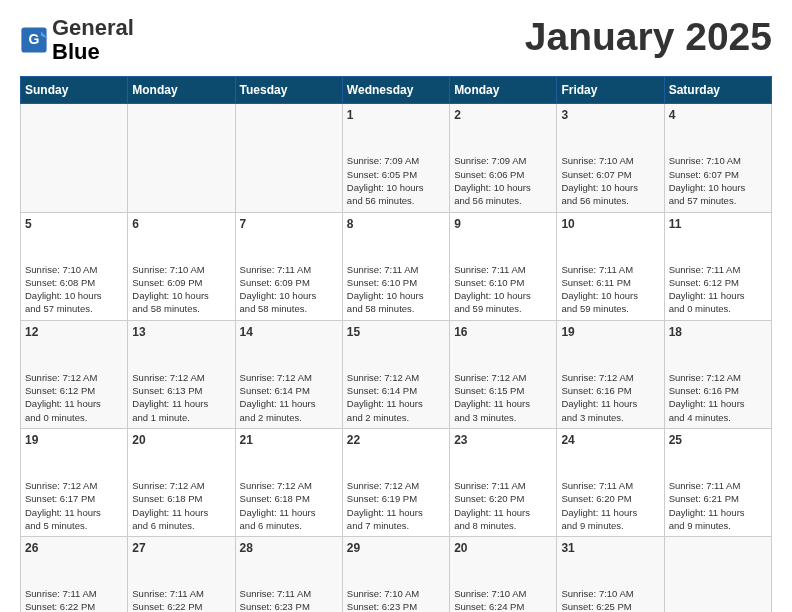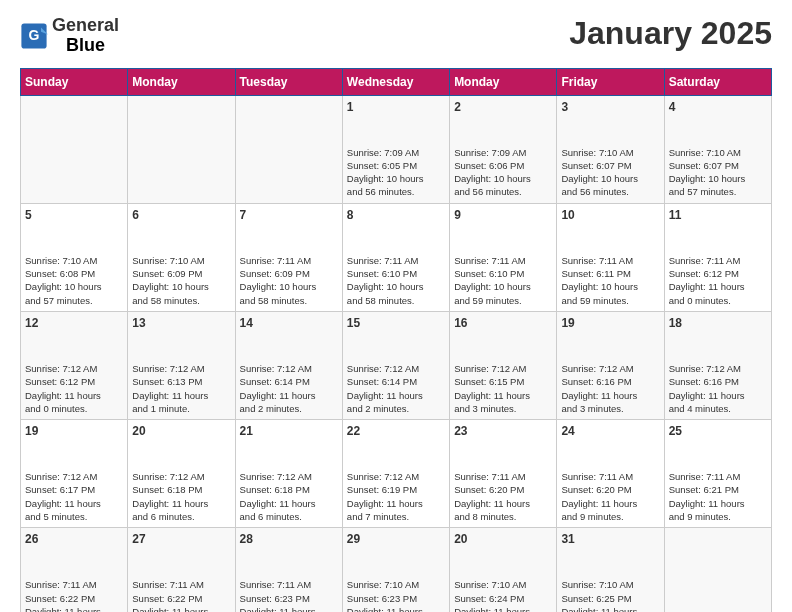--- a/index.html
+++ b/index.html
@@ -17,51 +17,50 @@
       display: flex;
       justify-content: space-between;
       align-items: flex-start;
       margin-bottom: 12px;
     }
     .logo {
       display: flex;
       align-items: center;
     }
     .logo-text {
-      font-size: 18px;
+      font-size: 22px;
       font-weight: bold;
       color: #333;
       line-height: 1.1;
-      text-align: center;
     }
     .logo-icon {
       width: 28px;
       height: 28px;
       margin-right: 4px;
     }
     .title-block {
       text-align: right;
     }
     .calendar-title {
-      font-size: 32px;
+      font-size: 39px;
       font-weight: bold;
       color: #333;
       line-height: 1.1;
     }
     .calendar-subtitle {
       font-size: 15px;
       color: #555;
     }
     table {
       width: 100%;
       border-collapse: collapse;
       table-layout: fixed;
     }
     thead tr th {
-      background-color: #be185d;
+      background-color: #0c4a6e;
       color: #fff;
       font-size: 12px;
       font-weight: bold;
       padding: 6px 4px;
       text-align: left;
       border: 1px solid #1e5a9e;
     }
     tbody tr td {
       border: 1px solid #ccc;
       vertical-align: top;

